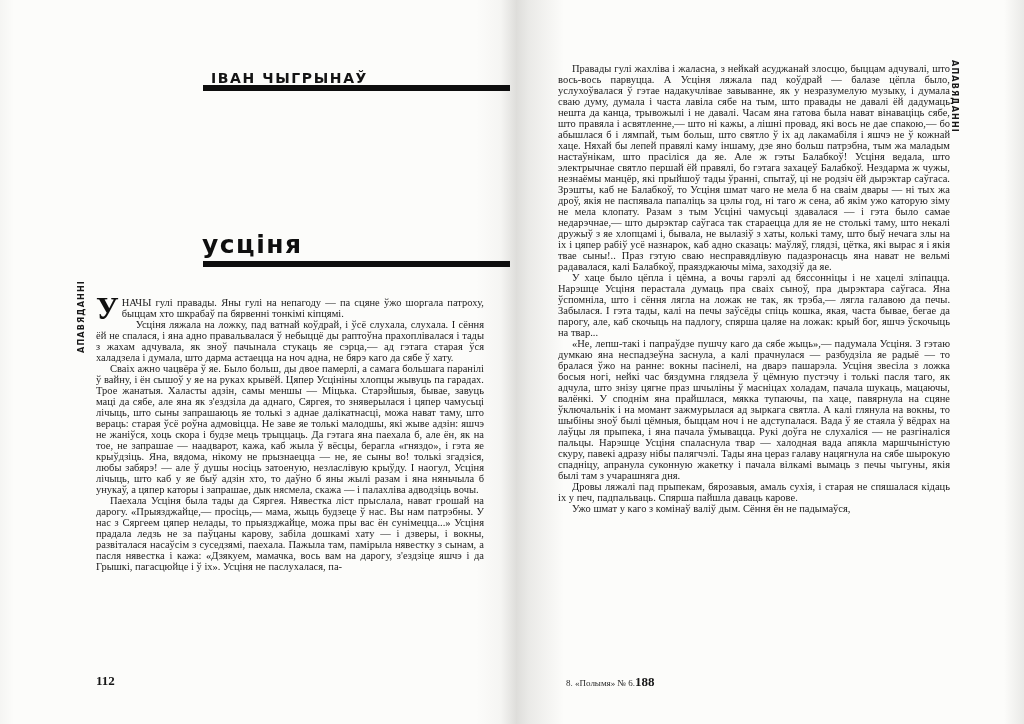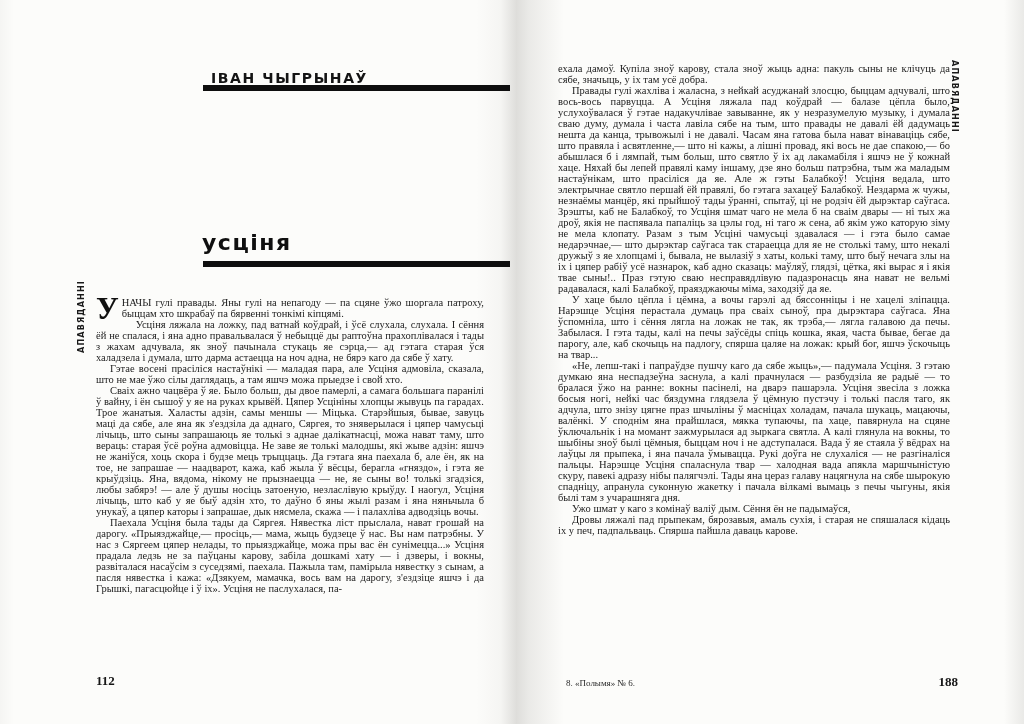--- a/index.html
+++ b/index.html
@@ -29,21 +29,21 @@
     position:absolute;left:211px;top:70px;
     font-family:"DejaVu Sans","Liberation Sans",sans-serif;
     font-weight:bold;font-size:14px;letter-spacing:1.6px;color:#141414;
   }
   .rule{position:absolute;left:203px;width:307px;height:6px;background:#0e0e0e;}
   .rule-author{top:85px;}
   .rule-title{top:261px;}
   .title{
     position:absolute;left:202px;top:231px;margin:0;
     font-family:"DejaVu Sans","Liberation Sans",sans-serif;
-    font-weight:bold;font-size:22px;letter-spacing:1.5px;line-height:1.1;color:#0f0f0f;
+    font-weight:bold;font-size:25px;letter-spacing:1.5px;line-height:1.1;color:#0f0f0f;
   }
   
   .vlabel{
     position:absolute;white-space:nowrap;color:#1a1a1a;
     font-family:"DejaVu Sans","Liberation Sans",sans-serif;
     font-weight:bold;font-size:8px;letter-spacing:1.2px;
   }
   .vleft{left:77px;top:353px;transform:rotate(-90deg);transform-origin:0 0;}
   .vright{left:959px;top:60px;transform:rotate(90deg);transform-origin:0 0;}
   
@@ -57,21 +57,21 @@
   .para.no-indent{text-indent:0;}
   .dropcap{
     float:left;font-weight:bold;font-size:31px;line-height:22px;
     padding:1px 3px 0 0;color:#101010;
   }
   
   .pagenum{font-weight:bold;font-size:13px;color:#161616;}
   .pn-left{position:absolute;left:96px;top:673px;}
   .footer-row{
     position:absolute;left:558px;top:674px;width:400px;
-    display:flex;justify-content:space-between;align-items:baseline;
+    display:flex;align-items:baseline;
   }
   .imprint{font-size:9px;color:#2a2a2a;padding-left:8px;}
 </style>
 </head>
 <body>
 
 <div class="spread">
   <div class="edge-left"></div>
   <div class="gutter"></div>
   <div class="edge-right"></div>
@@ -79,38 +79,36 @@
   <section>
     <div class="author">ІВАН ЧЫГРЫНАЎ</div>
     <div class="rule rule-author"></div>
     <h1 class="title">усціня</h1>
     <div class="rule rule-title"></div>
     <div class="vlabel vleft">АПАВЯДАННІ</div>
 
     <div class="body body-left">
       <p class="para no-indent"><span class="dropcap">У</span><span>НАЧЫ гулі правады. Яны гулі на непагоду — па сцяне ўжо шоргала патроху, быццам хто шкрабаў па бярвенні тонкімі кіпцямі.</span></p>
       <p class="para">Усціня ляжала на ложку, пад ватнай коўдрай, і ўсё слухала, слухала. І сёння ёй не спалася, і яна адно правальвалася ў небыццё ды раптоўна прахоплівалася і тады з жахам адчувала, як зноў пачынала стукаць яе сэрца,— ад гэтага старая ўся халадзела і думала, што дарма астаецца на ноч адна, не бярэ каго да сябе ў хату.</p>
-      <p class="para">Гэтае восені прасіліся настаўнікі — маладая пара, але Усціня адмовіла, сказала, што не мае ўжо сілы даглядаць, а там яшчэ можа прыедзе і свой хто.</p>
       <p class="para">Сваіх ажно чацвёра ў яе. Было больш, ды двое памерлі, а самага большага паранілі ў вайну, і ён сышоў у яе на руках крывёй. Цяпер Усцініны хлопцы жывуць па гарадах. Трое жанатыя. Халасты адзін, самы меншы — Міцька. Старэйшыя, бывае, завуць маці да сябе, але яна як з'ездзіла да аднаго, Сяргея, то зняверылася і цяпер чамусьці лічыць, што сыны запрашаюць яе толькі з аднае далікатнасці, можа нават таму, што вераць: старая ўсё роўна адмовіцца. Не заве яе толькі малодшы, які жыве адзін: яшчэ не жаніўся, хоць скора і будзе мець трыццаць. Да гэтага яна паехала б, але ён, як на тое, не запрашае — наадварот, кажа, каб жыла ў вёсцы, берагла «гняздо», і гэта яе крыўдзіць. Яна, вядома, нікому не прызнаецца — не, яе сыны во! толькі згадзіся, любы забярэ! — але ў душы носіць затоеную, незласлівую крыўду. І наогул, Усціня лічыць, што каб у яе быў адзін хто, то даўно б яны жылі разам і яна няньчыла б унукаў, а цяпер каторы і запрашае, дык нясмела, скажа — і палахліва адводзіць вочы.</p>
       <p class="para">Паехала Усціня была тады да Сяргея. Нявестка ліст прыслала, нават грошай на дарогу. «Прыязджайце,— просіць,— мама, жыць будзеце ў нас. Вы нам патрэбны. У нас з Сяргеем цяпер нелады, то прыязджайце, можа пры вас ён сунімецца...» Усціня прадала ледзь не за паўцаны карову, забіла дошкамі хату — і дзверы, і вокны, развіталася насаўсім з суседзямі, паехала. Пажыла там, памірыла нявестку з сынам, а пасля нявестка і кажа: «Дзякуем, мамачка, вось вам на дарогу, з'ездзіце яшчэ і да Грышкі, пагасцюйце і ў іх». Усціня не паслухалася, па-</p>
     </div>
 
     <div class="pagenum pn-left">112</div>
   </section>
 
   <section>
     <div class="vlabel vright">АПАВЯДАННІ</div>
 
     <div class="body body-right">
-      <p class="para no-indent">ехала дамоў. Купіла зноў карову, стала зноў жыць адна: пакуль сыны не клічуць да сябе, значыць, у іх там усё добра.</p>
       <p class="para">Правады гулі жахліва і жаласна, з нейкай асуджанай злосцю, быццам адчувалі, што вось-вось парвуцца. А Усціня ляжала пад коўдрай — балазе цёпла было, услухоўвалася ў гэтае надакучлівае завыванне, як у незразумелую музыку, і думала сваю думу, думала і часта лавіла сябе на тым, што правады не давалі ёй дадумаць нешта да канца, трывожылі і не давалі. Часам яна гатова была нават вінаваціць сябе, што правяла і асвятленне,— што ні кажы, а лішні провад, які вось не дае спакою,— бо абышлася б і лямпай, тым больш, што святло ў іх ад лакамабіля і яшчэ не ў кожнай хаце. Няхай бы лепей правялі каму іншаму, дзе яно больш патрэбна, тым жа маладым настаўнікам, што прасіліся да яе. Але ж гэты Балабкоў! Усціня ведала, што электрычнае святло першай ёй правялі, бо гэтага захацеў Балабкоў. Нездарма ж чужы, незнаёмы манцёр, які прыйшоў тады ўранні, спытаў, ці не родзіч ёй дырэктар саўгаса. Зрэшты, каб не Балабкоў, то Усціня шмат чаго не мела б на сваім двары — ні тых жа дроў, якія не паспявала папаліць за цэлы год, ні таго ж сена, аб якім ужо каторую зіму не мела клопату. Разам з тым Усціні чамусьці здавалася — і гэта было самае недарэчнае,— што дырэктар саўгаса так стараецца для яе не столькі таму, што некалі дружыў з яе хлопцамі і, бывала, не вылазіў з хаты, колькі таму, што быў нечага злы на іх і цяпер рабіў усё назнарок, каб адно сказаць: маўляў, глядзі, цётка, які вырас я і якія твае сыны!.. Праз гэтую сваю несправядлівую падазронасць яна нават не вельмі радавалася, калі Балабкоў, праязджаючы міма, заходзіў да яе.</p>
       <p class="para">У хаце было цёпла і цёмна, а вочы гарэлі ад бяссонніцы і не хацелі зліпацца. Нарэшце Усціня перастала думаць пра сваіх сыноў, пра дырэктара саўгаса. Яна ўспомніла, што і сёння лягла на ложак не так, як трэба,— лягла галавою да печы. Забылася. І гэта тады, калі на печы заўсёды спіць кошка, якая, часта бывае, бегае да парогу, але, каб скочыць на падлогу, спярша цаляе на ложак: крый бог, яшчэ ўскочыць на твар...</p>
       <p class="para">«Не, лепш-такі і папраўдзе пушчу каго да сябе жыць»,— падумала Усціня. З гэтаю думкаю яна неспадзеўна заснула, а калі прачнулася — разбудзіла яе радыё — то бралася ўжо на ранне: вокны пасінелі, на дварэ пашарэла. Усціня звесіла з ложка босыя ногі, нейкі час бяздумна глядзела ў цёмную пустэчу і толькі пасля таго, як адчула, што знізу цягне праз шчыліны ў масніцах холадам, пачала шукаць, мацаючы, валёнкі. У споднім яна прайшлася, мякка тупаючы, па хаце, павярнула на сцяне ўключальнік і на момант зажмурылася ад зыркага святла. А калі глянула на вокны, то шыбіны зноў былі цёмныя, быццам ноч і не адступалася. Вада ў яе стаяла ў вёдрах на лаўцы ля прыпека, і яна пачала ўмывацца. Рукі доўга не слухаліся — не разгіналіся пальцы. Нарэшце Усціня спаласнула твар — халодная вада апякла маршчыністую скуру, павекі адразу нібы палягчэлі. Тады яна цераз галаву нацягнула на сябе шырокую спадніцу, апранула суконную жакетку і пачала вілкамі вымаць з печы чыгуны, якія былі там з учарашняга дня.</p>
+      <p class="para">Дровы ляжалі пад прыпекам, бярозавыя, амаль сухія, і старая не спяшалася кідаць іх у печ, падпальваць. Спярша пайшла даваць карове.</p>
       <p class="para">Ужо шмат у каго з комінаў валіў дым. Сёння ён не падымаўся,</p>
-      <p class="para">Дровы ляжалі пад прыпекам, бярозавыя, амаль сухія, і старая не спяшалася кідаць іх у печ, падпальваць. Спярша пайшла даваць карове.</p>
     </div>
 
     <div class="footer-row">
       <span class="imprint">8. «Полымя» № 6.</span>
       <span class="pagenum">188</span>
     </div>
   </section>
 </div>
 
 </body></html>

